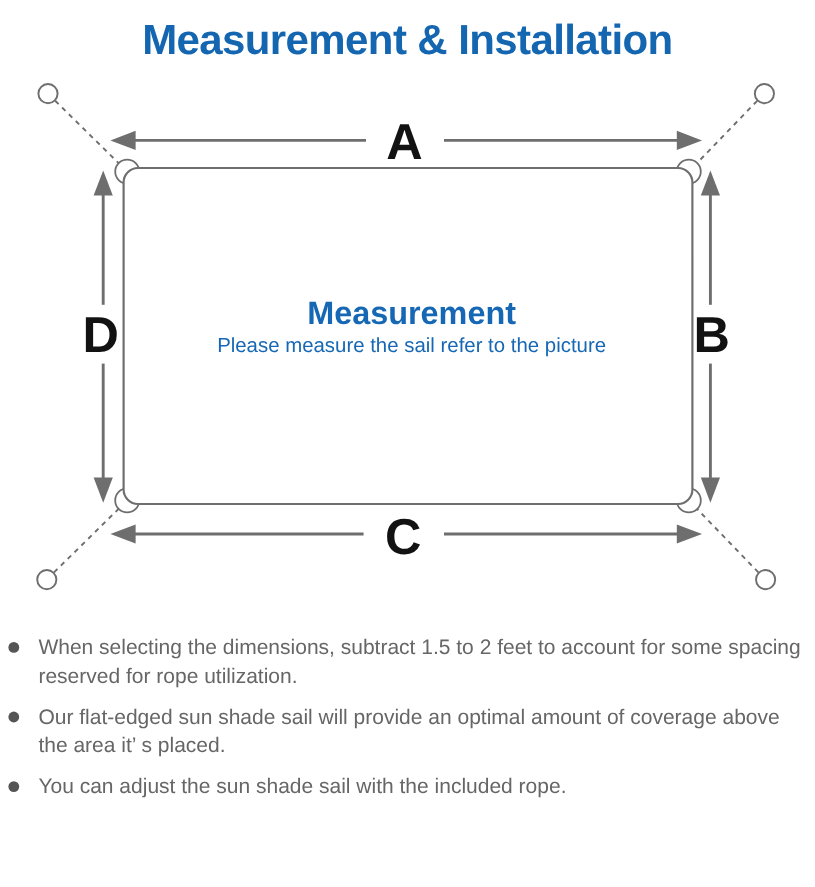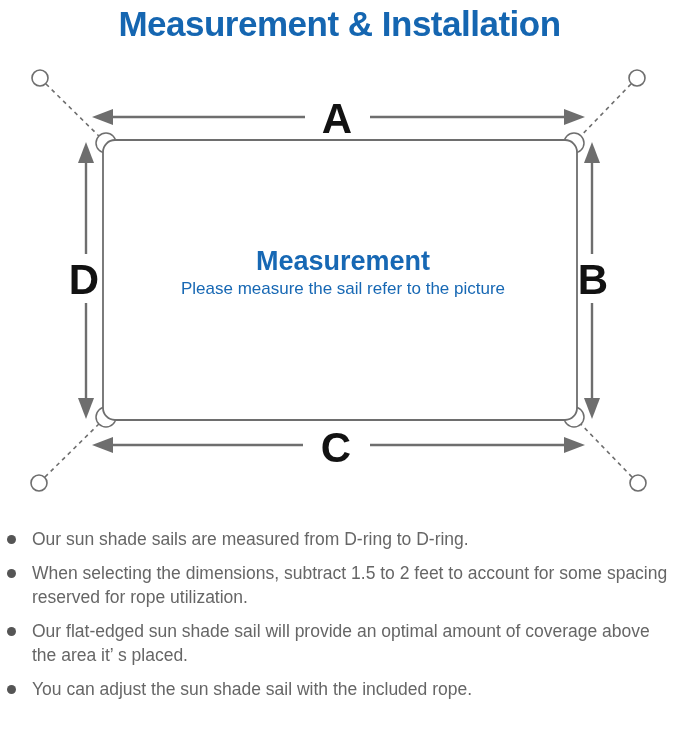--- a/index.html
+++ b/index.html
@@ -13,21 +13,21 @@
   }
   .page {
     position: relative;
     width: 679px;
     height: 739px;
     background: #ffffff;
   }
   .page-title {
     margin: 0;
     height: 52px;
-    padding-top: 2px;
+    padding-top: 12px;
     box-sizing: border-box;
     text-align: center;
     font-size: 35px;
     line-height: 44px;
     font-weight: bold;
     color: #1566b1;
     letter-spacing: -0.5px;
   }
   svg.diagram {
     display: block;
@@ -141,24 +141,20 @@
     </g>
     <text x="593" y="279" text-anchor="middle" dominant-baseline="central" class="dim-letter">B</text>
 
     <text x="343" y="261" text-anchor="middle" dominant-baseline="central" class="center-title">Measurement</text>
     <text x="343" y="288" text-anchor="middle" dominant-baseline="central" class="center-sub">Please measure the sail refer to the picture</text>
   </svg>
 
   <div class="notes">
     <div class="note">
       <span class="bullet-dot"></span>
-      <span class="note-text">Our sun shade sails are measured from D-ring to D-ring.</span>
-    </div>
-    <div class="note">
-      <span class="bullet-dot"></span>
       <span class="note-text">When selecting the dimensions, subtract 1.5 to 2 feet to account for some spacing
 reserved for rope utilization.</span>
     </div>
     <div class="note">
       <span class="bullet-dot"></span>
       <span class="note-text">Our flat-edged sun shade sail will provide an optimal amount of coverage above
 the area it’ s placed.</span>
     </div>
     <div class="note">
       <span class="bullet-dot"></span>

